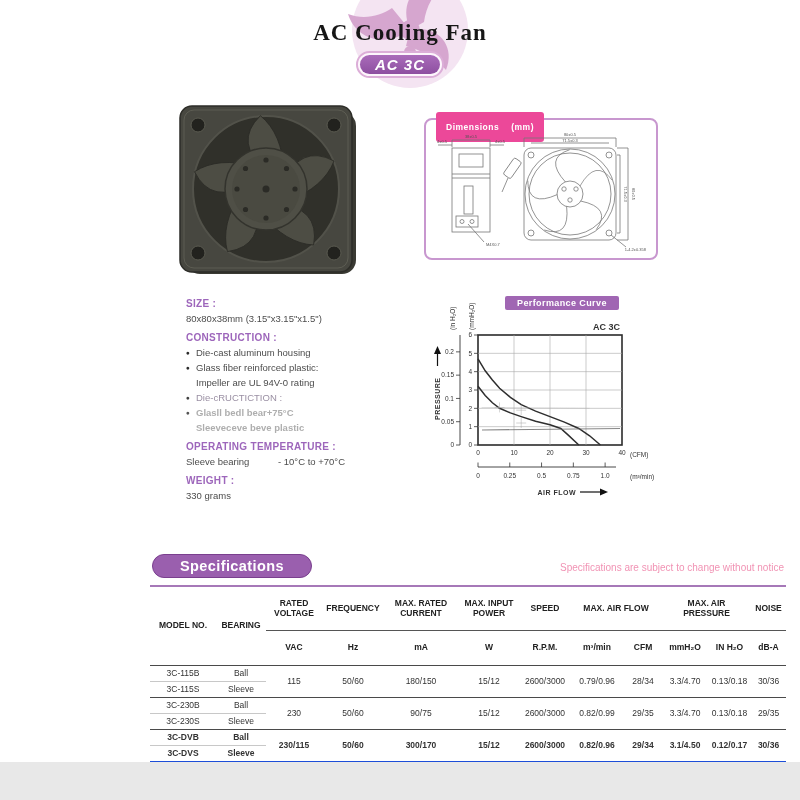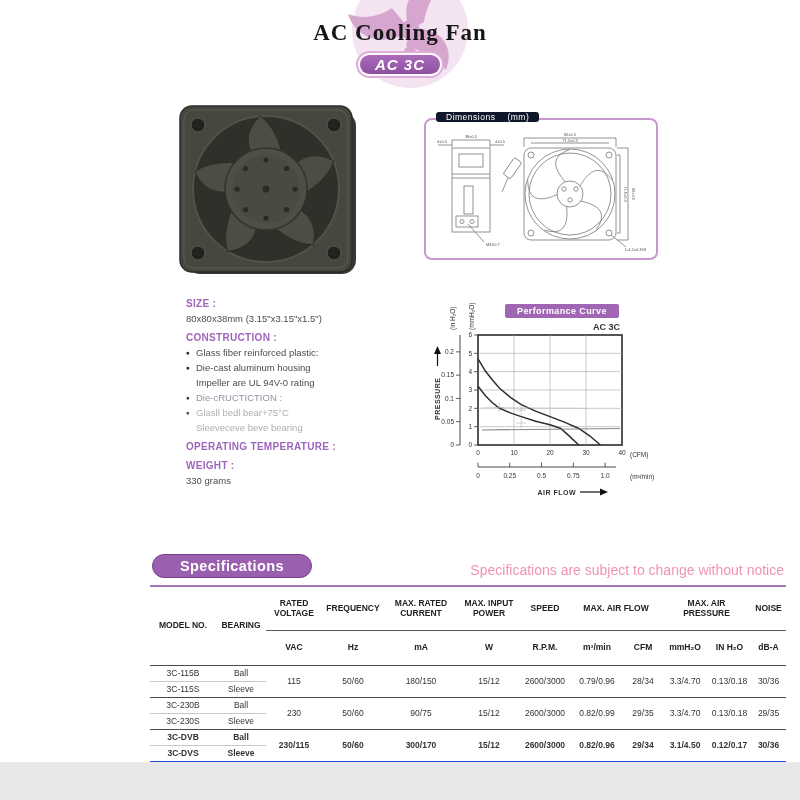--- a/index.html
+++ b/index.html
@@ -12,56 +12,56 @@
          font-family:"Liberation Serif",serif;font-size:23px;font-weight:700;
          letter-spacing:1px;color:#161616;}
   .badge-outer{position:absolute;left:50%;top:51px;transform:translateX(-50%);
          background:#fdf6fc;border:2px solid #dcaed8;border-radius:14px;padding:2px;}
   .badge-inner{display:block;background:linear-gradient(#aa6cba,#8d4fa0);
          border-radius:11px;padding:1px 15px;color:#fff;font-size:15px;
          font-weight:700;font-style:italic;letter-spacing:1px;}
   
   .dim-box{position:absolute;left:424px;top:118px;width:230px;height:138px;
          border:2px solid #c897cf;border-radius:8px;}
-  .dim-label{position:absolute;left:10px;top:-8px;background:#0f172a;color:#fff;
-         font-size:8.5px;font-weight:400;letter-spacing:.5px;padding:0 10px;
+  .dim-label{position:absolute;left:10px;top:-8px;background:#ec4899;color:#fff;
+         font-size:8.5px;font-weight:700;letter-spacing:.5px;padding:10px 10px;
          border-radius:3px;}
   .dim-label .dim-unit{margin-left:12px;}
   .dim-drawing{position:absolute;left:2px;top:6px;}
   .dt{font-size:4px;fill:#555;}
   
   .specs-text{position:absolute;left:186px;top:298px;width:250px;font-size:9.5px;
          color:#4c4c4c;line-height:12px;}
   .sp-head{color:#9d66bb;font-weight:700;font-size:10px;letter-spacing:.3px;
          margin-top:7px;margin-bottom:3px;}
   .sp-head:first-child{margin-top:0;}
   .li{margin:3px 0;padding-left:10px;position:relative;}
   .li::before{content:"●";position:absolute;left:0;top:0;font-size:6.5px;color:#2b2b2b;}
   .li.nob::before{content:"";}
   .ghost{color:#8f8399;opacity:.9;}
-  .ghost2{color:#9a9a9a;opacity:.8;}
+  .ghost2{color:#9a9a9a;opacity:.8;font-weight:bold;}
   .temp-row{margin:3px 0;}
   .temp-label{display:inline-block;width:92px;}
   
   .chart-block{position:absolute;left:428px;top:288px;width:262px;height:214px;}
-  .pc-badge{position:absolute;left:77px;top:16px;background:#a066b3;color:#fff;
+  .pc-badge{position:absolute;left:77px;top:8px;background:#a066b3;color:#fff;
          font-size:9px;font-weight:700;padding:2px 12px;border-radius:2px;
          letter-spacing:.4px;z-index:2;}
   #perf-svg{position:absolute;left:0;top:0;}
   #perf-svg text{font-family:"Liberation Sans",sans-serif;fill:#333;}
   #perf-svg .tk{font-size:6.5px;}
   #perf-svg .unit{font-size:6.5px;}
   #perf-svg .axname{font-size:7px;font-weight:700;letter-spacing:.5px;}
   #perf-svg .mdl{font-size:9px;font-weight:700;}
   
   .spec-section{position:absolute;left:0;top:552px;width:800px;}
   .spec-badge{position:absolute;left:152px;top:2px;background:#9a5fae;
          border:1.5px solid #7a3f8e;color:#fff;font-size:14.5px;font-weight:700;
          letter-spacing:.4px;padding:3px 27px;border-radius:14px;}
-  .notice{position:absolute;right:16px;top:10px;color:#f193b4;font-size:14px;}
+  .notice{position:absolute;right:16px;top:10px;color:#f193b4;font-size:10px;}
   table.spec{position:absolute;left:150px;top:33px;width:636px;border-collapse:collapse;
          table-layout:fixed;font-size:8.5px;color:#333;}
   table.spec th{font-weight:700;color:#222;padding:12px 1px;line-height:9.5px;}
   table.spec thead{border-top:2px solid #a678b8;border-bottom:1.5px solid #4a4a4a;}
   table.spec th.mid{border-bottom:1px solid #555;}
   table.spec td{text-align:center;padding:1.5px 1px;height:12px;}
   tbody.grp{border-bottom:1.4px solid #4a4a4a;}
   tbody.grp:last-child{border-bottom:6px solid #1d4ed8;font-weight:bold;}
   tbody.grp td.pl{border-bottom:1px solid #c8c8c8;}
   tbody.grp tr:last-child td.pl{border-bottom:none;}
@@ -192,27 +192,30 @@
       <text class="dt" transform="rotate(90 195.5 68)" x="195.5" y="68" text-anchor="middle">71.5±0.3</text>
       <text class="dt" transform="rotate(90 204 68)" x="204" y="68" text-anchor="middle">80±0.5</text>
       <text class="dt" x="218" y="125" text-anchor="end">1-4.2±0.358</text>
     </svg>
   </div>
 
   <section class="specs-text">
     <div class="sp-head">SIZE :</div>
     <div>80x80x38mm (3.15"x3.15"x1.5")</div>
     <div class="sp-head">CONSTRUCTION :</div>
+    <div class="li">Die-cast aluminum housing</div>
     <div class="li">Glass fiber reinforced plastic:</div>
-    <div class="li">Die-cast aluminum housing</div>
     <div class="li nob">Impeller are UL 94V-0 rating</div>
     <div class="li ghost">Die-cRUCTICTION :</div>
     <div class="li ghost2">Glasll bedl bear+75°C</div>
-    <div class="li nob ghost2">Sleeveceve beve bearing</div>
+    <div class="li nob ghost2">Sleeveceve beve plastic</div>
     <div class="sp-head">OPERATING TEMPERATURE :</div>
+    <div class="temp-row">
+      <span class="temp-label">Sleeve bearing</span><span>- 10°C to +70°C</span>
+    </div>
     <div class="sp-head">WEIGHT :</div>
     <div>330 grams</div>
   </section>
 
   <section class="chart-block">
     <div class="pc-badge">Performance Curve</div>
     <svg id="perf-svg" width="262" height="214" viewBox="0 0 262 214">
       <rect x="50" y="47" width="144" height="110" fill="none" stroke="#2b2b2b" stroke-width="1.6"></rect>
       <text class="unit" transform="rotate(-90 27 42)" x="27" y="42">(in H₂O)</text>
       <text class="unit" transform="rotate(-90 46 42)" x="46" y="42">(mmH₂O)</text>

